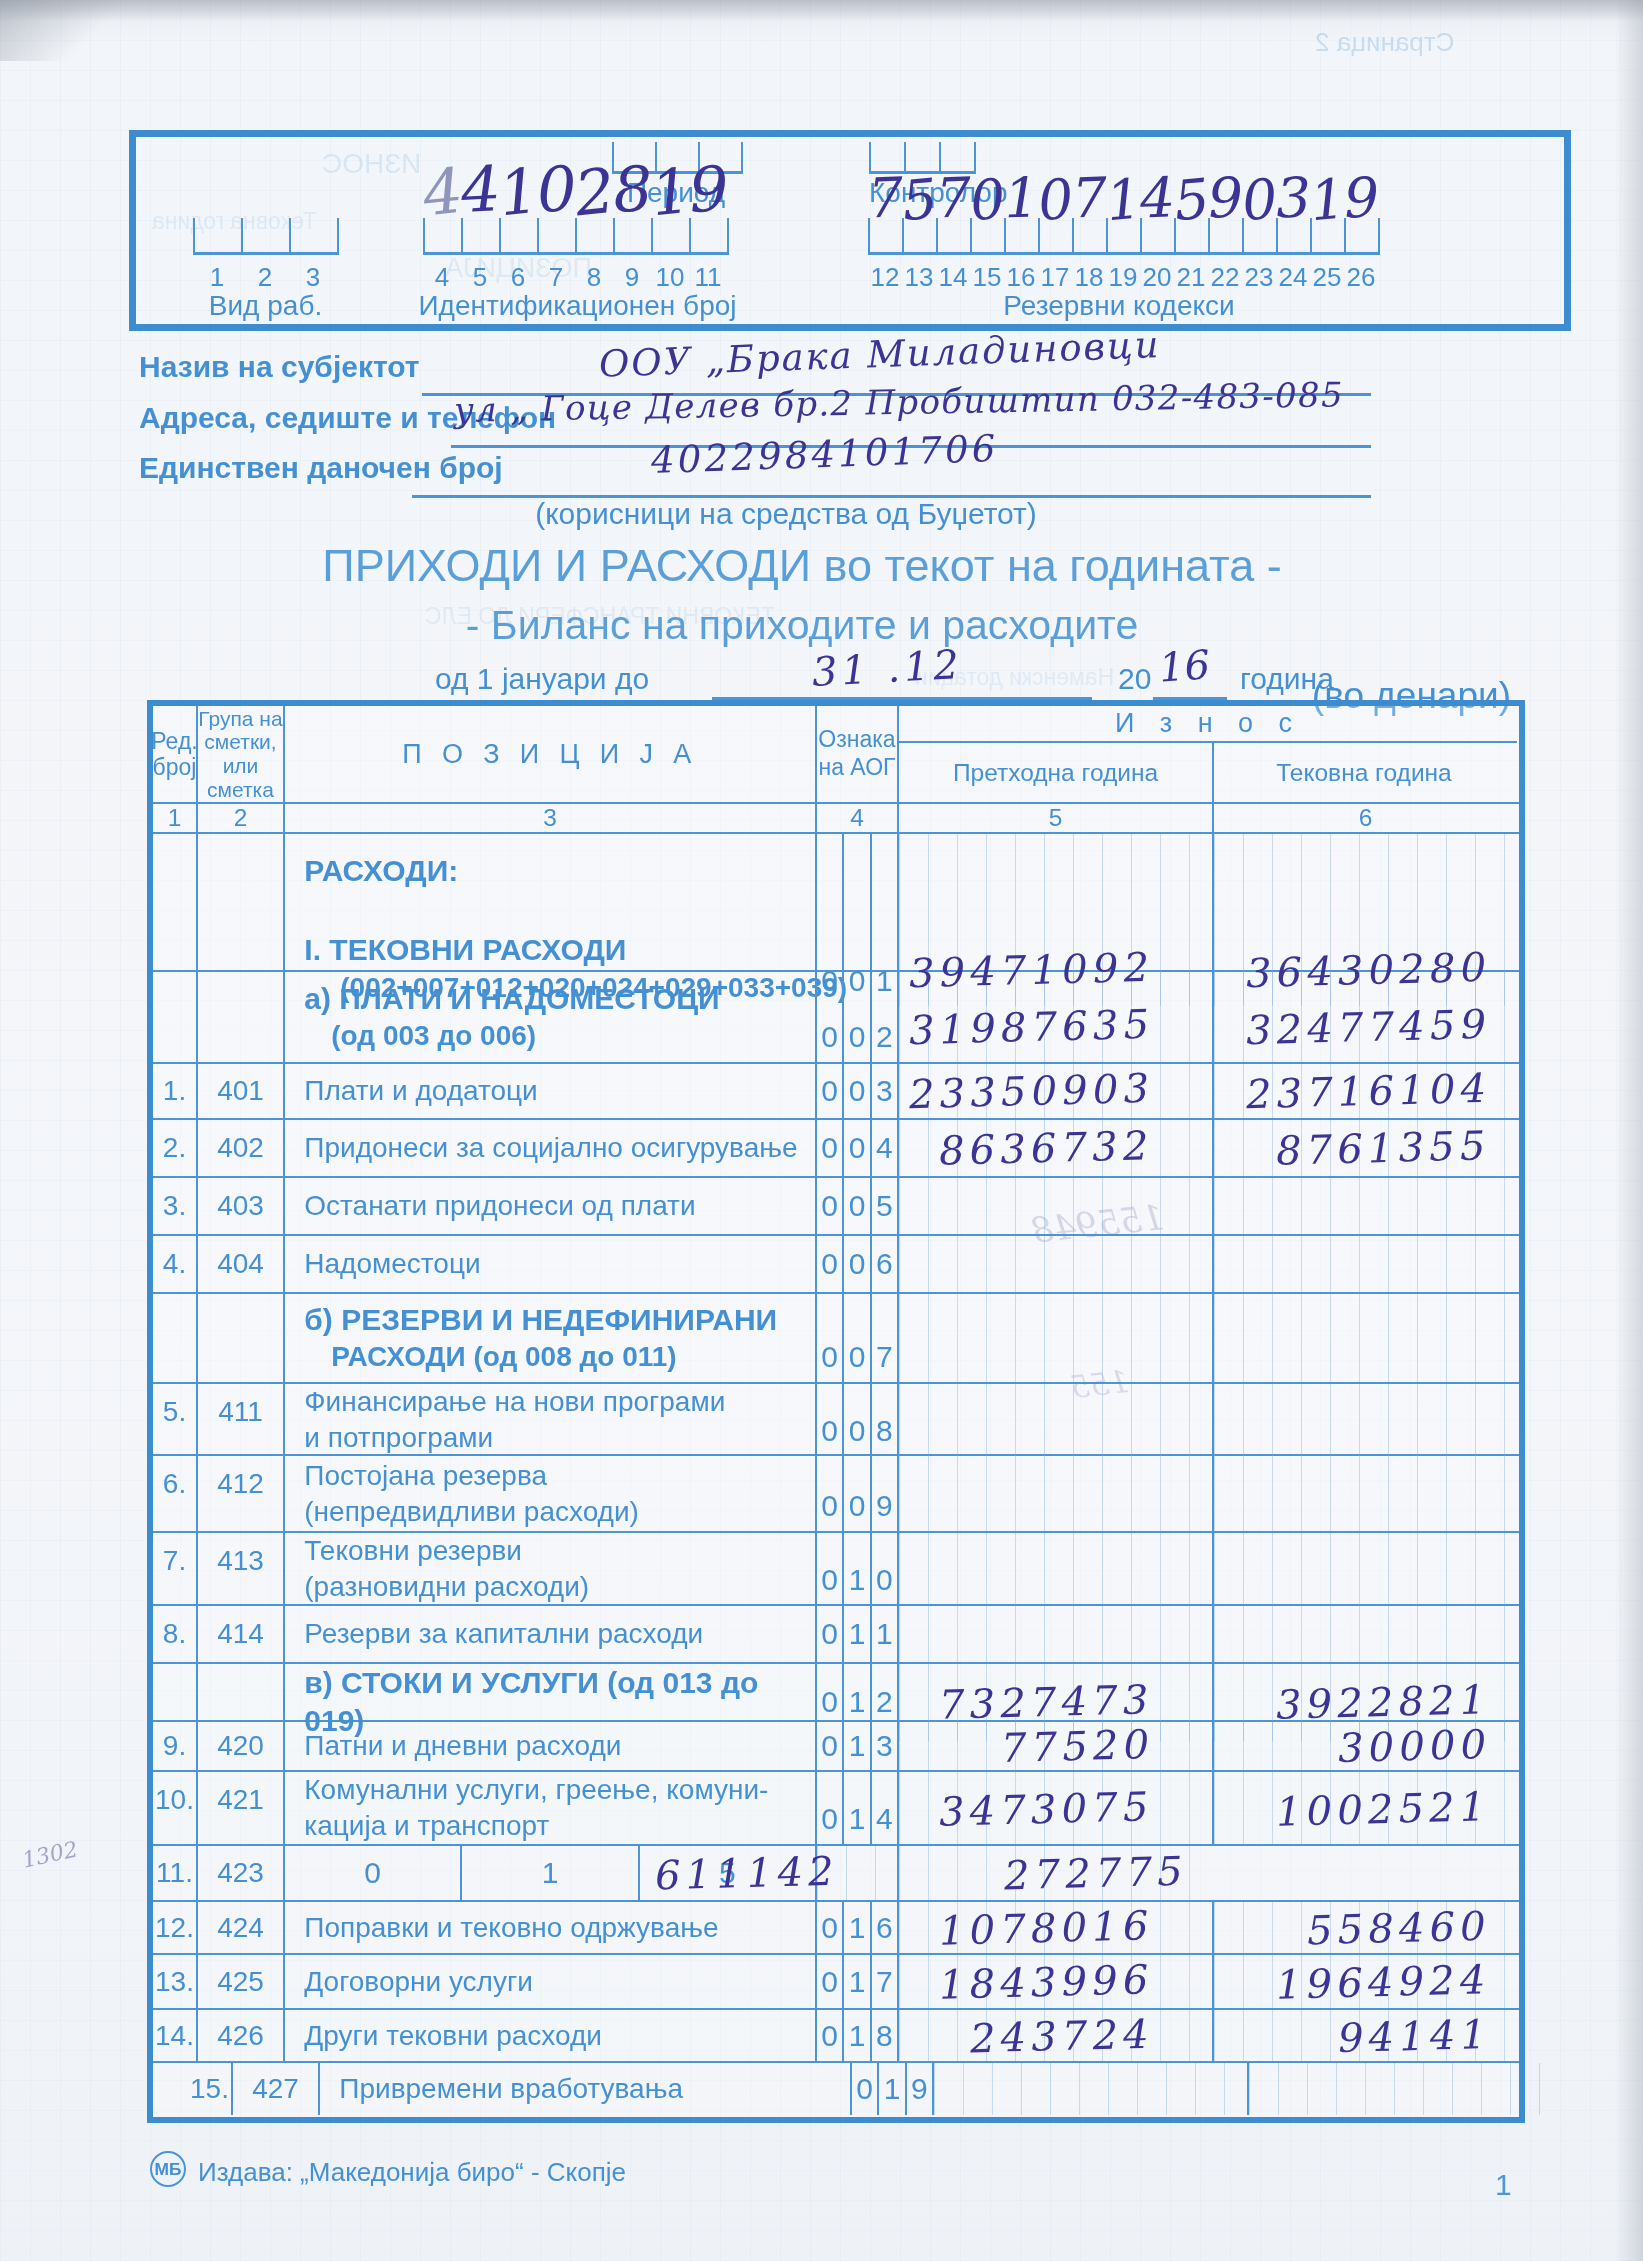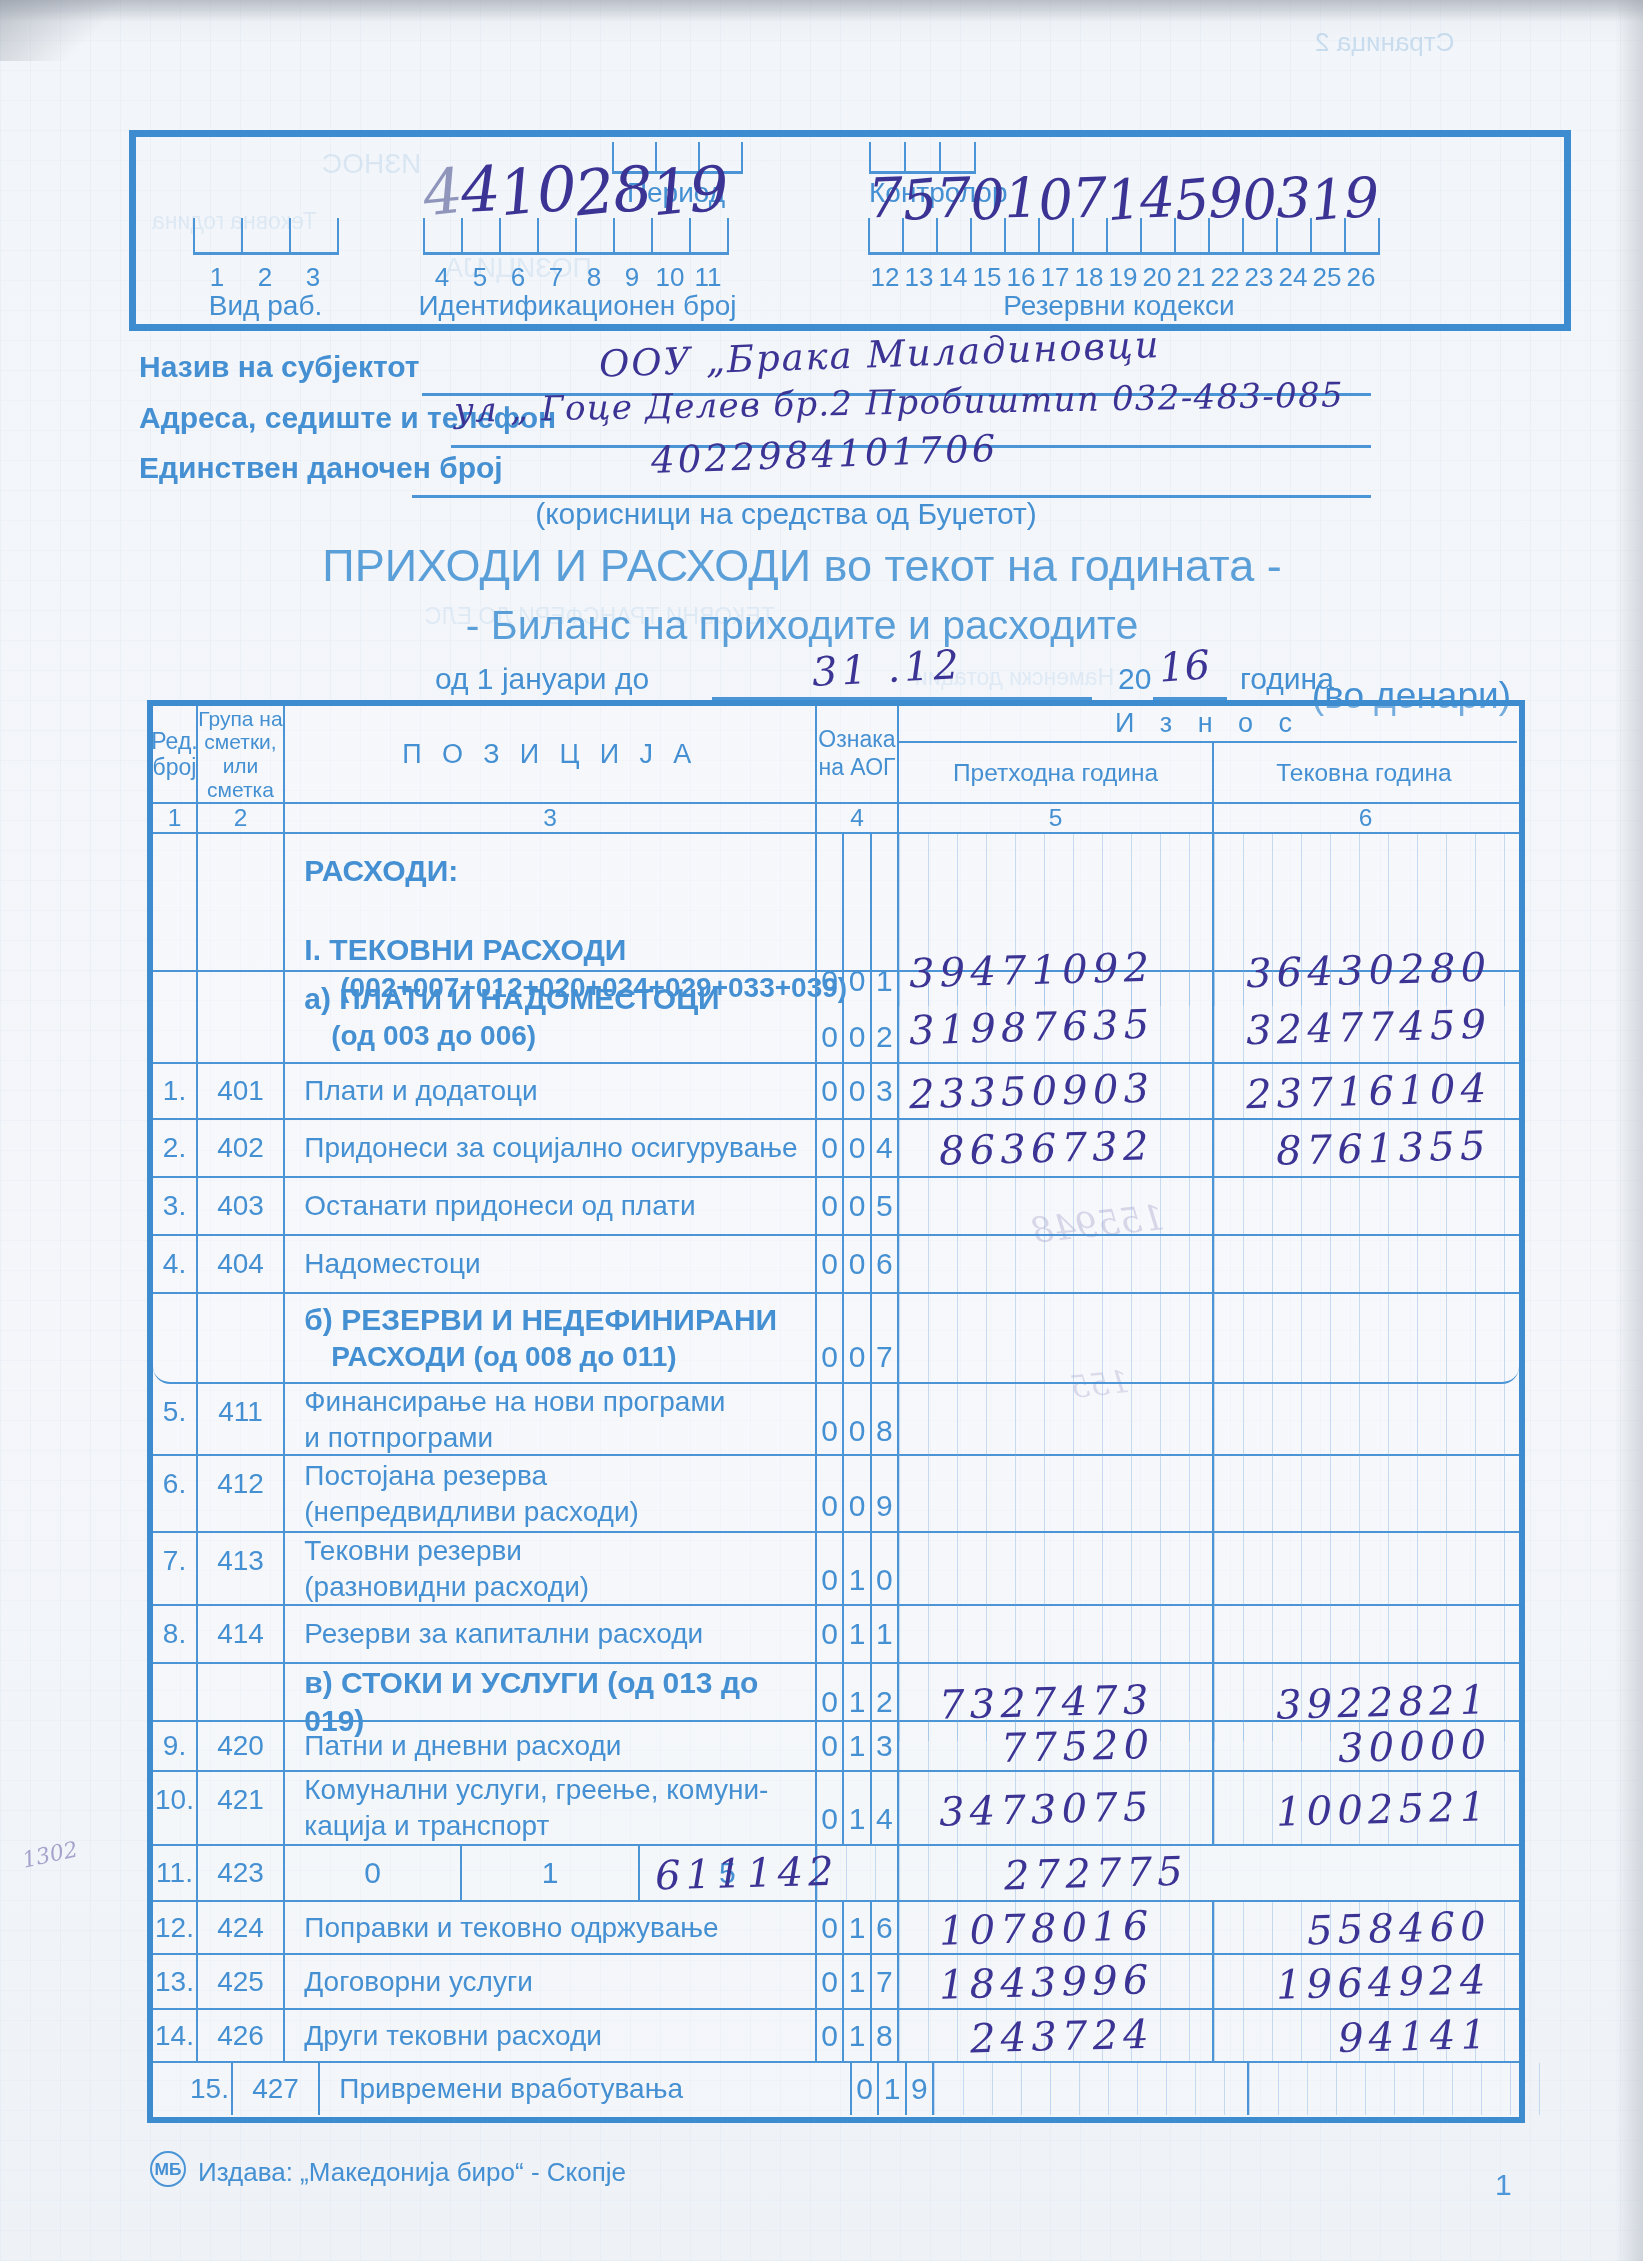--- a/index.html
+++ b/index.html
@@ -413,21 +413,21 @@
             <div class="aog-d">0</div>
             <div class="aog-d">6</div>
           </div>
           <div class="c-prev">
             <span class="amt hand"></span>
           </div>
           <div class="c-curr">
             <span class="amt hand"></span>
           </div>
         </div>
-        <div class="t-row bold-row va-b" style="height: 90px; border-radius: 17px;">
+        <div class="t-row bold-row va-b" style="height: 90px;">
           <div class="c-num">
             <span></span>
           </div>
           <div class="c-acct">
             <span></span>
           </div>
           <div class="c-pos">
             <div class="ln">б) РЕЗЕРВИ И НЕДЕФИНИРАНИ</div>
             <div class="ln ind" style="margin-left: 27px;">РАСХОДИ (од 008 до 011)</div>
           </div>

